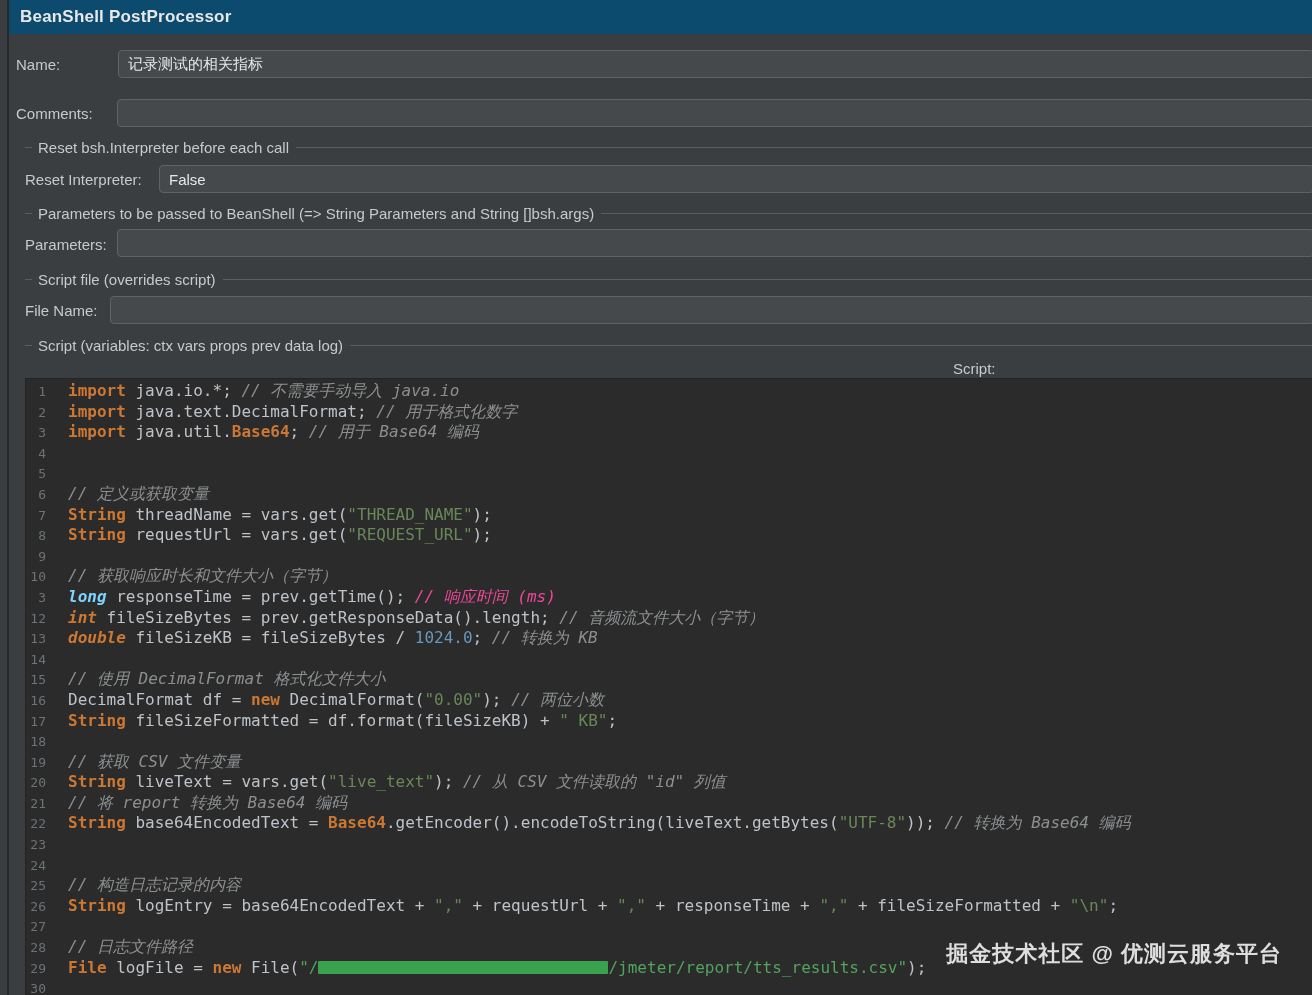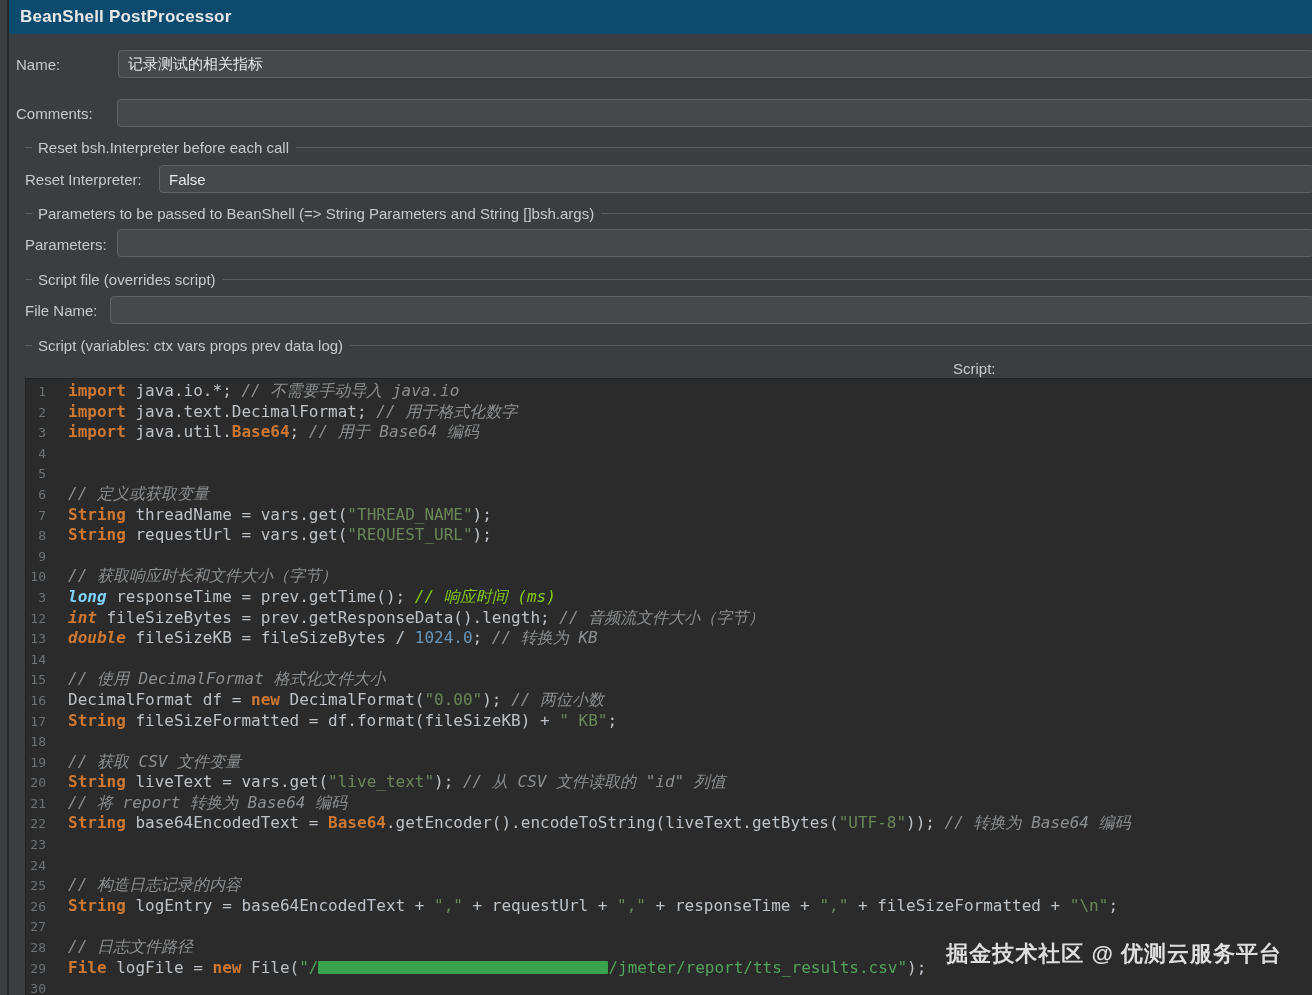--- a/index.html
+++ b/index.html
@@ -93,21 +93,21 @@
       <div class="cl"><span class="ln">1</span><span class="tk-kw" style="color: rgb(204, 120, 50);">import</span><span class="tk-p" style="color: rgb(189, 195, 200);"> java.io.*; </span><span class="tk-com" style="color: rgb(140, 143, 145);">// 不需要手动导入 java.io</span></div>
       <div class="cl"><span class="ln">2</span><span class="tk-kw" style="color: rgb(204, 120, 50);">import</span><span class="tk-p" style="color: rgb(189, 195, 200);"> java.text.DecimalFormat; </span><span class="tk-com" style="color: rgb(140, 143, 145);">// 用于格式化数字</span></div>
       <div class="cl"><span class="ln">3</span><span class="tk-kw" style="color: rgb(204, 120, 50);">import</span><span class="tk-p" style="color: rgb(189, 195, 200);"> java.util.</span><span class="tk-cls" style="color: rgb(204, 120, 50);">Base64</span><span class="tk-p" style="color: rgb(189, 195, 200);">; </span><span class="tk-com" style="color: rgb(140, 143, 145);">// 用于 Base64 编码</span></div>
       <div class="cl"><span class="ln">4</span></div>
       <div class="cl"><span class="ln">5</span></div>
       <div class="cl"><span class="ln">6</span><span class="tk-com" style="color: rgb(140, 143, 145);">// 定义或获取变量</span></div>
       <div class="cl"><span class="ln">7</span><span class="tk-kw" style="color: rgb(204, 120, 50);">String</span><span class="tk-p" style="color: rgb(189, 195, 200);"> threadName = vars.get(</span><span class="tk-str" style="color: rgb(106, 135, 89);">"THREAD_NAME"</span><span class="tk-p" style="color: rgb(189, 195, 200);">);</span></div>
       <div class="cl"><span class="ln">8</span><span class="tk-kw" style="color: rgb(204, 120, 50);">String</span><span class="tk-p" style="color: rgb(189, 195, 200);"> requestUrl = vars.get(</span><span class="tk-str" style="color: rgb(106, 135, 89);">"REQUEST_URL"</span><span class="tk-p" style="color: rgb(189, 195, 200);">);</span></div>
       <div class="cl"><span class="ln">9</span></div>
       <div class="cl"><span class="ln">10</span><span class="tk-com" style="color: rgb(140, 143, 145);">// 获取响应时长和文件大小（字节）</span></div>
-      <div class="cl"><span class="ln">3</span><span class="tk-type" style="color: #7dd3fc;">long</span><span class="tk-p" style="color: rgb(189, 195, 200);"> responseTime = prev.getTime(); </span><span class="tk-com" style="color: #84cc16;">// 响应时间 (ms)</span></div>
+      <div class="cl"><span class="ln">3</span><span class="tk-type" style="color: #7dd3fc;">long</span><span class="tk-p" style="color: rgb(189, 195, 200);"> responseTime = prev.getTime(); </span><span class="tk-com" style="color: #ec4899;">// 响应时间 (ms)</span></div>
       <div class="cl"><span class="ln">12</span><span class="tk-type" style="color: rgb(204, 120, 50);">int</span><span class="tk-p" style="color: rgb(189, 195, 200);"> fileSizeBytes = prev.getResponseData().length; </span><span class="tk-com" style="color: rgb(140, 143, 145);">// 音频流文件大小（字节）</span></div>
       <div class="cl"><span class="ln">13</span><span class="tk-type" style="color: rgb(204, 120, 50);">double</span><span class="tk-p" style="color: rgb(189, 195, 200);"> fileSizeKB = fileSizeBytes / </span><span class="tk-num" style="color: rgb(104, 151, 187);">1024.0</span><span class="tk-p" style="color: rgb(189, 195, 200);">; </span><span class="tk-com" style="color: rgb(140, 143, 145);">// 转换为 KB</span></div>
       <div class="cl"><span class="ln">14</span></div>
       <div class="cl"><span class="ln">15</span><span class="tk-com" style="color: rgb(140, 143, 145);">// 使用 DecimalFormat 格式化文件大小</span></div>
       <div class="cl"><span class="ln">16</span><span class="tk-p" style="color: rgb(189, 195, 200);">DecimalFormat df = </span><span class="tk-kw" style="color: rgb(204, 120, 50);">new</span><span class="tk-p" style="color: rgb(189, 195, 200);"> DecimalFormat(</span><span class="tk-str" style="color: rgb(106, 135, 89);">"0.00"</span><span class="tk-p" style="color: rgb(189, 195, 200);">); </span><span class="tk-com" style="color: rgb(140, 143, 145);">// 两位小数</span></div>
       <div class="cl"><span class="ln">17</span><span class="tk-kw" style="color: rgb(204, 120, 50);">String</span><span class="tk-p" style="color: rgb(189, 195, 200);"> fileSizeFormatted = df.format(fileSizeKB) + </span><span class="tk-str" style="color: rgb(106, 135, 89);">" KB"</span><span class="tk-p" style="color: rgb(189, 195, 200);">;</span></div>
       <div class="cl"><span class="ln">18</span></div>
       <div class="cl"><span class="ln">19</span><span class="tk-com" style="color: rgb(140, 143, 145);">// 获取 CSV 文件变量</span></div>
       <div class="cl"><span class="ln">20</span><span class="tk-kw" style="color: rgb(204, 120, 50);">String</span><span class="tk-p" style="color: rgb(189, 195, 200);"> liveText = vars.get(</span><span class="tk-str" style="color: rgb(106, 135, 89);">"live_text"</span><span class="tk-p" style="color: rgb(189, 195, 200);">); </span><span class="tk-com" style="color: rgb(140, 143, 145);">// 从 CSV 文件读取的 "id" 列值</span></div>
       <div class="cl"><span class="ln">21</span><span class="tk-com" style="color: rgb(140, 143, 145);">// 将 report 转换为 Base64 编码</span></div>

